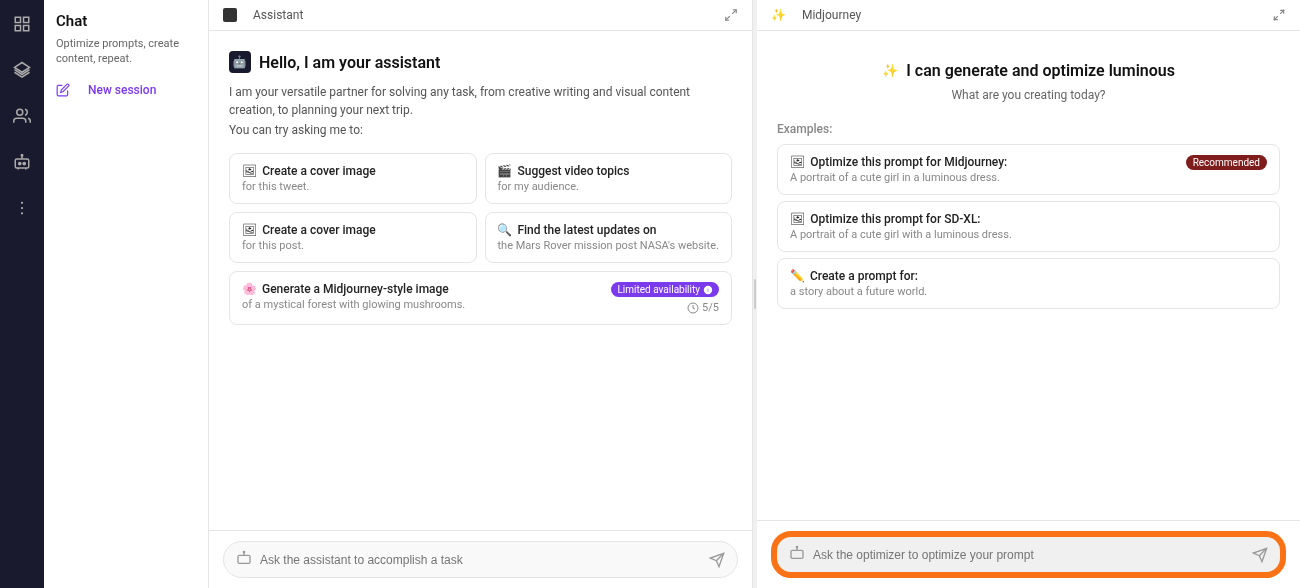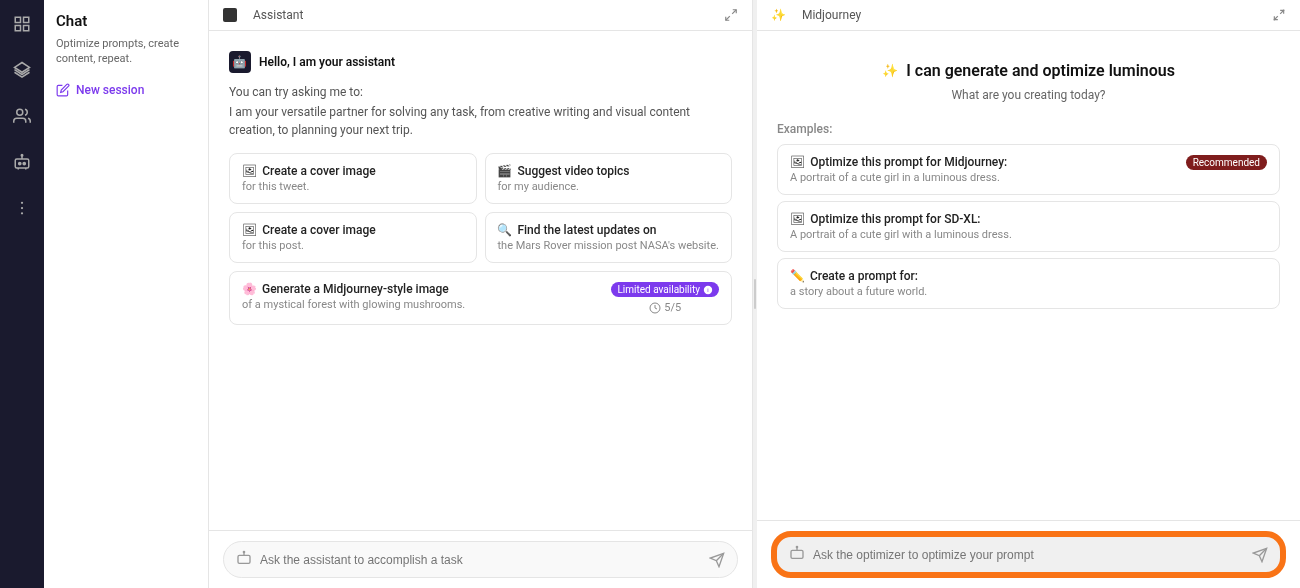--- a/index.html
+++ b/index.html
@@ -52,21 +52,21 @@
     }
     .chat-panel-subtitle {
       font-size: 11px;
       color: #666;
       margin-bottom: 12px;
       line-height: 1.4;
     }
     .new-session-btn {
       display: flex;
       align-items: flex-start;
-      gap: 6px;
+      gap: 18px;
       color: #7c3aed;
       font-size: 12px;
       font-weight: 500;
       cursor: pointer;
       padding: 4px 0;
     }
     .new-session-btn svg { width: 14px; height: 14px; }
 
     
     .assistant-area {
@@ -124,21 +124,21 @@
       background: #1a1a2e;
       border-radius: 4px;
       display: flex;
       align-items: center;
       justify-content: center;
       color: white;
       font-size: 12px;
       flex-shrink: 0;
     }
     .assistant-greeting h2 {
-      font-size: 12px;
+      font-size: 16px;
       font-weight: 600;
       color: #111;
     }
 
     .assistant-intro {
       font-size: 12px;
       color: #555;
       line-height: 1.5;
       margin-bottom: 14px;
     }
@@ -187,21 +187,21 @@
       color: #222;
       margin-bottom: 2px;
     }
     .midjourney-left .suggestion-subtitle {
       font-size: 11px;
       color: #888;
     }
     .midjourney-right {
       display: flex;
       flex-direction: column;
-      align-items: center;
+      align-items: flex-end;
       gap: 4px;
     }
     .limited-badge {
       background: #7c3aed;
       color: white;
       font-size: 10px;
       padding: 2px 6px;
       border-radius: 10px;
       display: flex;
       align-items: center;
@@ -466,22 +466,22 @@
     </div>
   </div>
 
   <div class="assistant-body">
     <div class="assistant-greeting">
       <div class="assistant-greeting-icon">🤖</div>
       <h2>Hello, I am your assistant</h2>
     </div>
 
     <div class="assistant-intro">
+      <p>I am your versatile partner for solving any task, from creative writing and visual content creation, to planning your next trip.</p>
       <p>You can try asking me to:</p>
-      <p>I am your versatile partner for solving any task, from creative writing and visual content creation, to planning your next trip.</p>
     </div>
 
     <div class="suggestion-grid">
       <div class="suggestion-card">
         <div class="suggestion-title">
           <span>🖼</span>
           <span>Create a cover image</span>
         </div>
         <div class="suggestion-subtitle">for this tweet.</div>
       </div>

